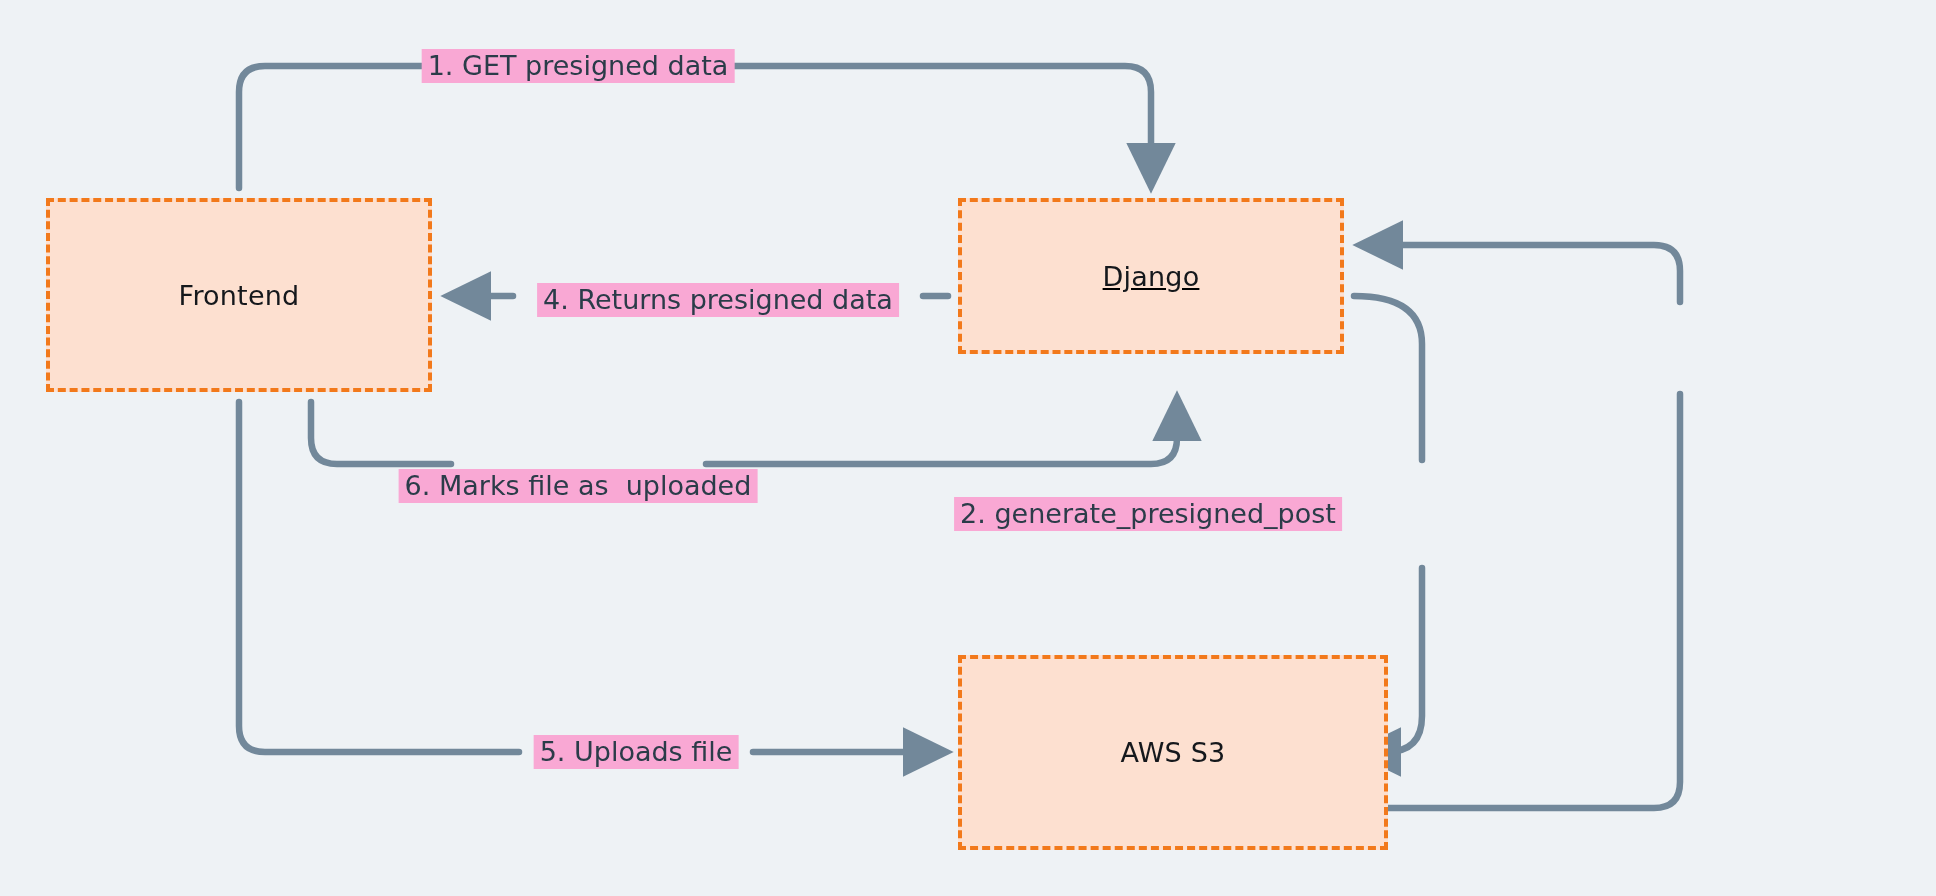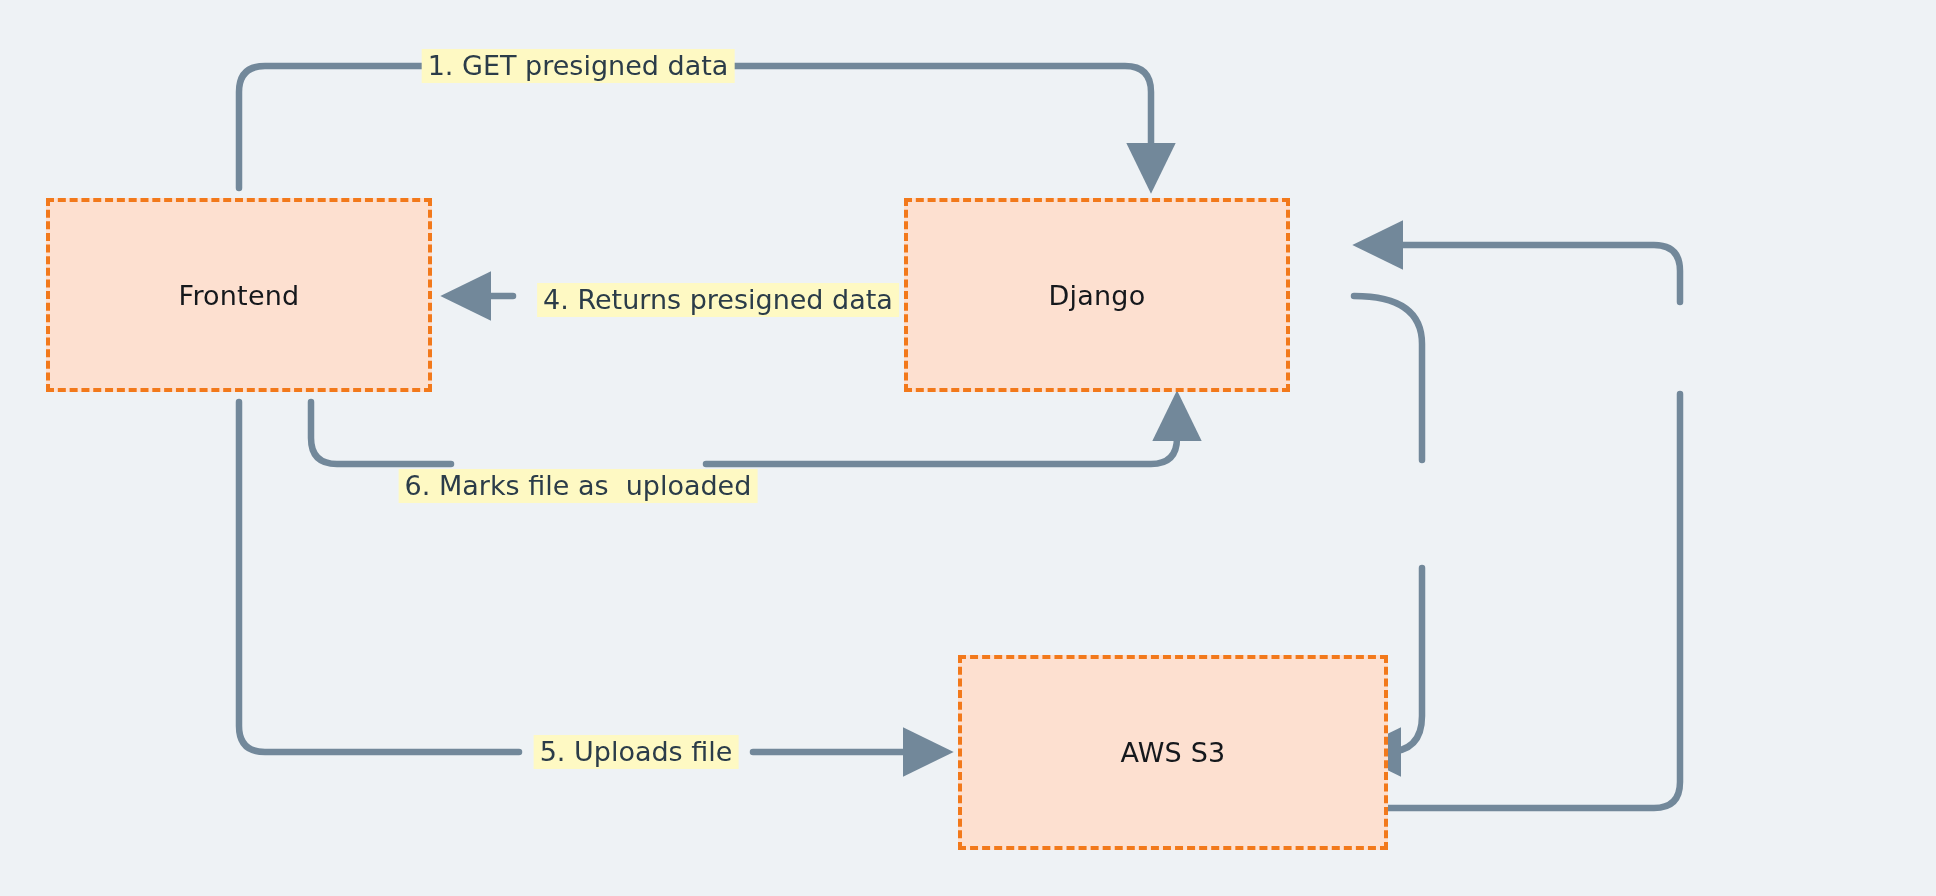--- a/index.html
+++ b/index.html
@@ -24,21 +24,21 @@
   .node-label{
     font-size:27px;
     color:#15181c;
     letter-spacing:.2px;
     white-space:pre;
   }
   .edge-label{
     position:absolute;
     font-size:27px;
     color:#2b3c49;
-    background:#fef9c3;
+    background:#f9a8d4;
     white-space:pre;
     padding:0 6px;
     line-height:34px;
     transform:translate(-50%,-50%);
   }
 </style>
 </head>
 <body>
 
 <div id="canvas">
@@ -68,30 +68,31 @@
 
       <path d="M 311,402 L 311,438 Q 311,464 337,464 L 451,464"></path>
       <path d="M 706,464 L 1151,464 Q 1177,464 1177,438 L 1177,402" marker-end="url(#arrow)"></path>
     </g>
   </svg>
 
   <div class="node" style="left:46px;top:198px;width:386px;height:194px;">
     <span class="node-label">Frontend</span>
   </div>
 
-  <div class="node" style="left:904px;top:198px;width:386px;height:194px;">
+  <div class="node" style="left:958px;top:198px;width:386px;height:156px;text-decoration:underline;">
     <span class="node-label">Django</span>
   </div>
 
   <div class="node" style="left:958px;top:655px;width:430px;height:195px;">
     <span class="node-label">AWS S3</span>
   </div>
 
   <div class="edge-label" style="left:578px;top:66px;">1. GET presigned data</div>
 
+  <div class="edge-label" style="left:1148px;top:514px;">2. generate_presigned_post</div>
 
 
   <div class="edge-label" style="left:718px;top:300px;text-align:center;">4. Returns presigned data</div>
 
   <div class="edge-label" style="left:636px;top:752px;">5. Uploads file</div>
 
   <div class="edge-label" style="left:578px;top:486px;">6. Marks file as  uploaded</div>
 
 </div>
 

